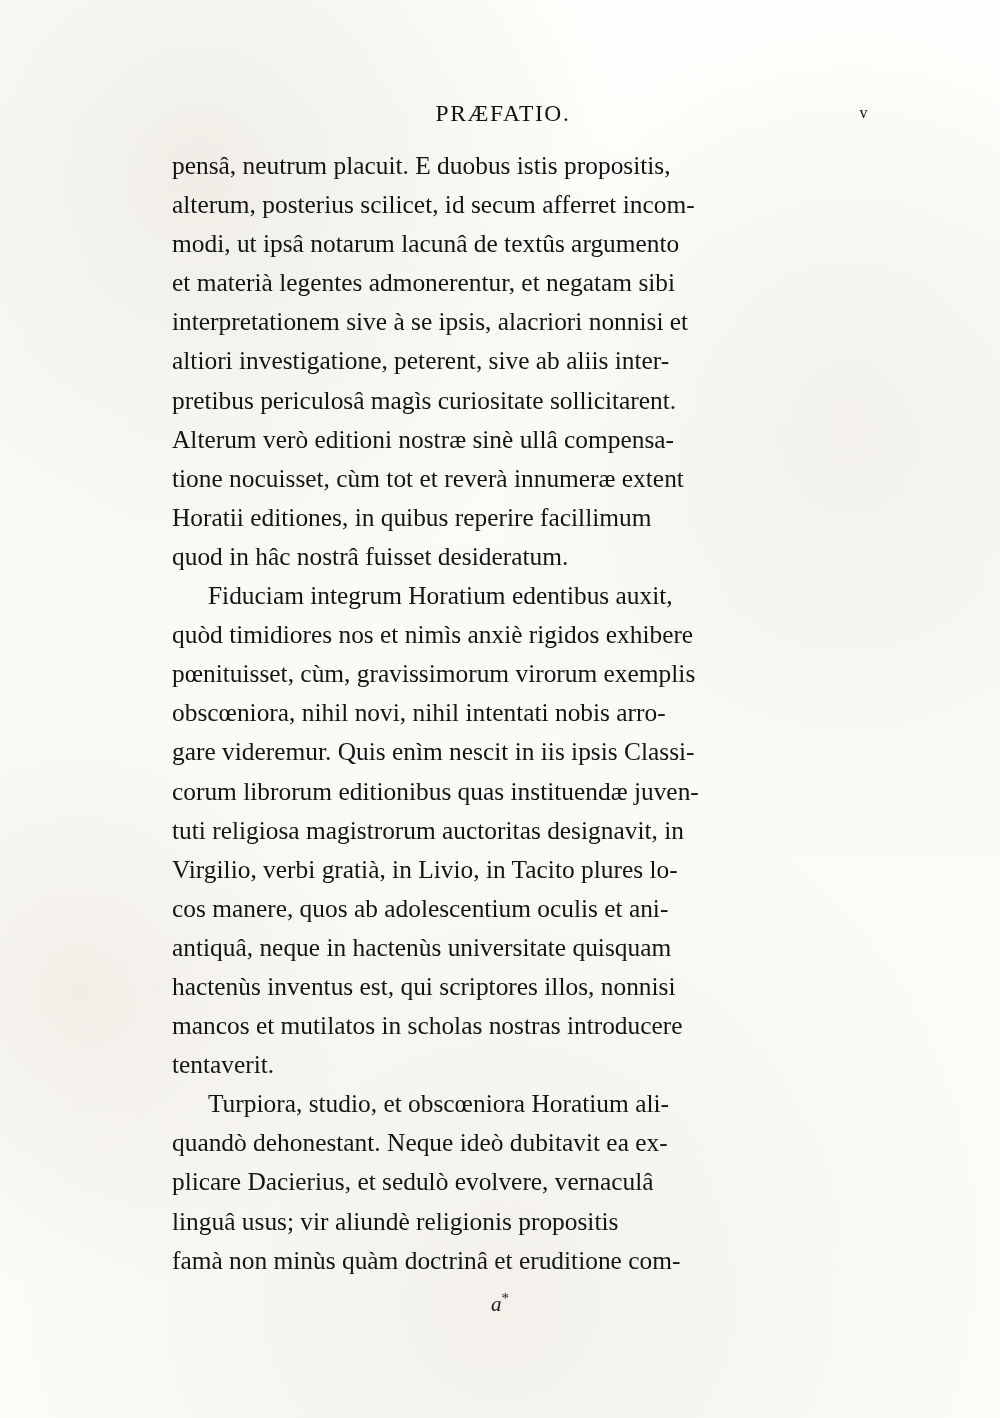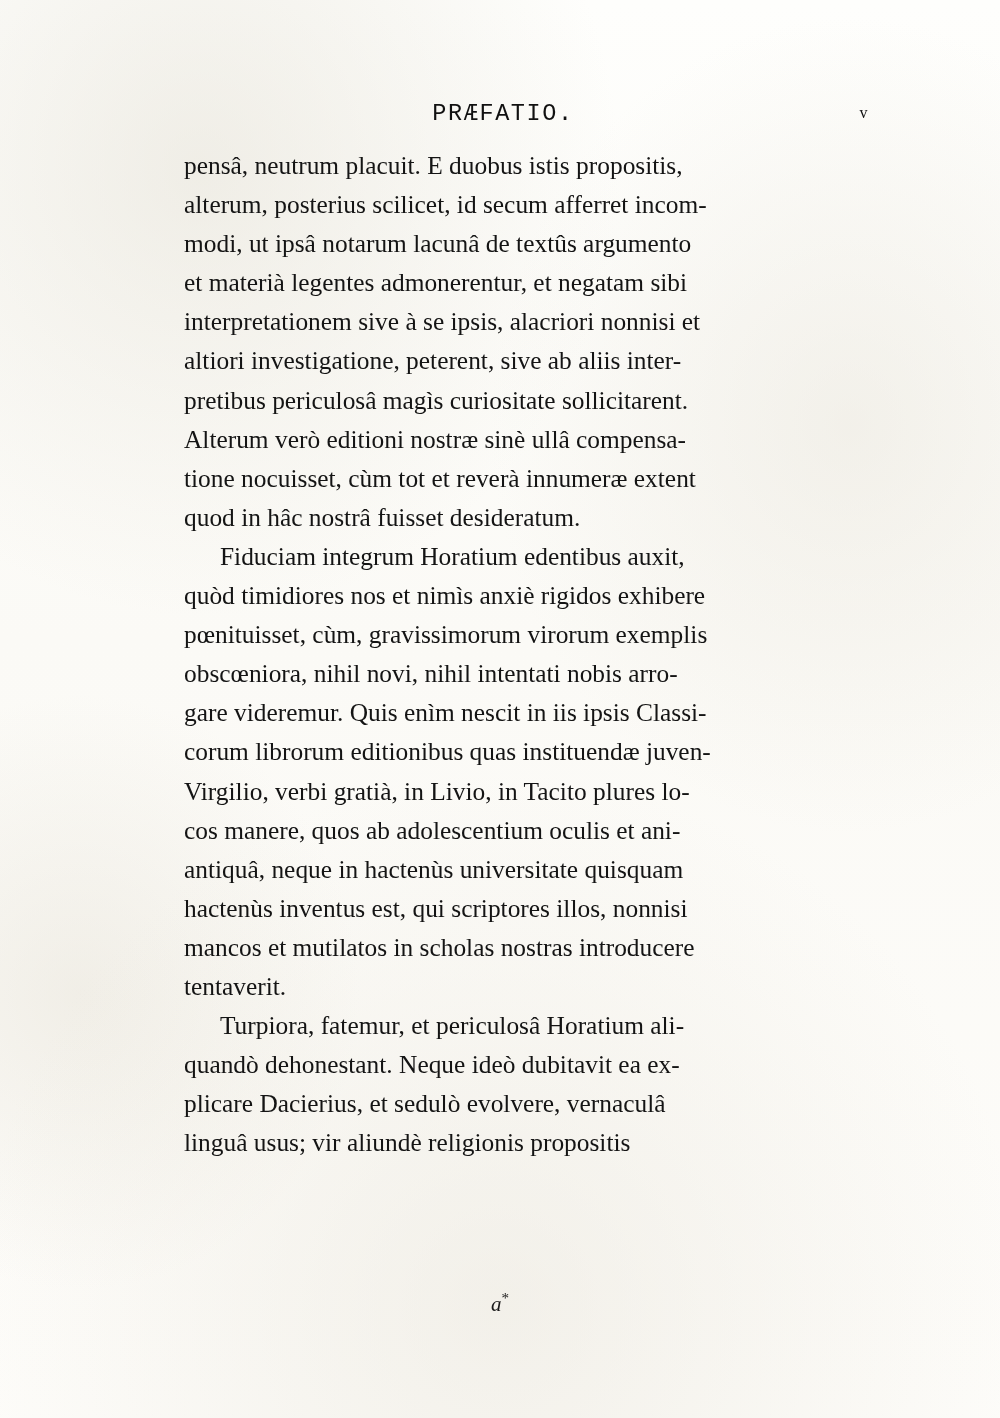--- a/index.html
+++ b/index.html
@@ -46,36 +46,35 @@
   #head-title {
     position: absolute;
     left: 0;
     right: 0;
     top: 0;
     text-align: center;
     font-size: 23.5px;
     letter-spacing: 1.6px;
     font-variant: small-caps;
     color: #111;
-    font-family: Liberation Mono, monospace;
   }
   #folio {
     position: absolute;
     right: -30px;
     top: 4px;
     font-size: 16px;
     font-style: normal;
     color: #111;
     letter-spacing: 0.5px;
   }
 
   
   #textblock {
     position: absolute;
-    left: 184px;
+    left: 172px;
     top: 146px;
     width: 672px;
   }
 
   .para {
     margin: 0;
     padding: 0;
   }
 
   .line {
@@ -125,41 +124,44 @@
       <div class="para">
         <span class="line">pensâ, neutrum placuit. E duobus istis propositis,</span>
         <span class="line">alterum, posterius scilicet, id secum afferret incom-</span>
         <span class="line">modi, ut ipsâ notarum lacunâ de textûs argumento</span>
         <span class="line">et materià legentes admonerentur, et negatam sibi</span>
         <span class="line">interpretationem sive à se ipsis, alacriori nonnisi et</span>
         <span class="line">altiori investigatione, peterent, sive ab aliis inter-</span>
         <span class="line">pretibus periculosâ magìs curiositate sollicitarent.</span>
         <span class="line">Alterum verò editioni nostræ sinè ullâ compensa-</span>
         <span class="line">tione nocuisset, cùm tot et reverà innumeræ extent</span>
+        <span class="line">Horatii editiones, in quibus reperire facillimum</span>
         <span class="line">quod in hâc nostrâ fuisset desideratum.</span>
       </div>
       <div class="para">
         <span class="line indent">Fiduciam integrum Horatium edentibus auxit,</span>
         <span class="line">quòd timidiores nos et nimìs anxiè rigidos exhibere</span>
         <span class="line">pœnituisset, cùm, gravissimorum virorum exemplis</span>
         <span class="line">obscœniora, nihil novi, nihil intentati nobis arro-</span>
         <span class="line">gare videremur. Quis enìm nescit in iis ipsis Classi-</span>
         <span class="line">corum librorum editionibus quas instituendæ juven-</span>
+        <span class="line">tuti religiosa magistrorum auctoritas designavit, in</span>
         <span class="line">Virgilio, verbi gratià, in Livio, in Tacito plures lo-</span>
         <span class="line">cos manere, quos ab adolescentium oculis et ani-</span>
         <span class="line">antiquâ, neque in hactenùs universitate quisquam</span>
         <span class="line">hactenùs inventus est, qui scriptores illos, nonnisi</span>
         <span class="line">mancos et mutilatos in scholas nostras introducere</span>
         <span class="line">tentaverit.</span>
       </div>
       <div class="para">
-        <span class="line indent">Turpiora, fatemur, et periculosâ Horatium ali-</span>
+        <span class="line indent">Turpiora, studio, et obscœniora Horatium ali-</span>
         <span class="line">quandò dehonestant. Neque ideò dubitavit ea ex-</span>
         <span class="line">plicare Dacierius, et sedulò evolvere, vernaculâ</span>
         <span class="line">linguâ usus; vir aliundè religionis propositis</span>
+        <span class="line">famà non minùs quàm doctrinâ et eruditione com-</span>
       </div>
     </div>
 
   <div id="signature">
     <span>a</span><sup>*</sup>
   </div>
 
 </div>
 
 </body></html>

